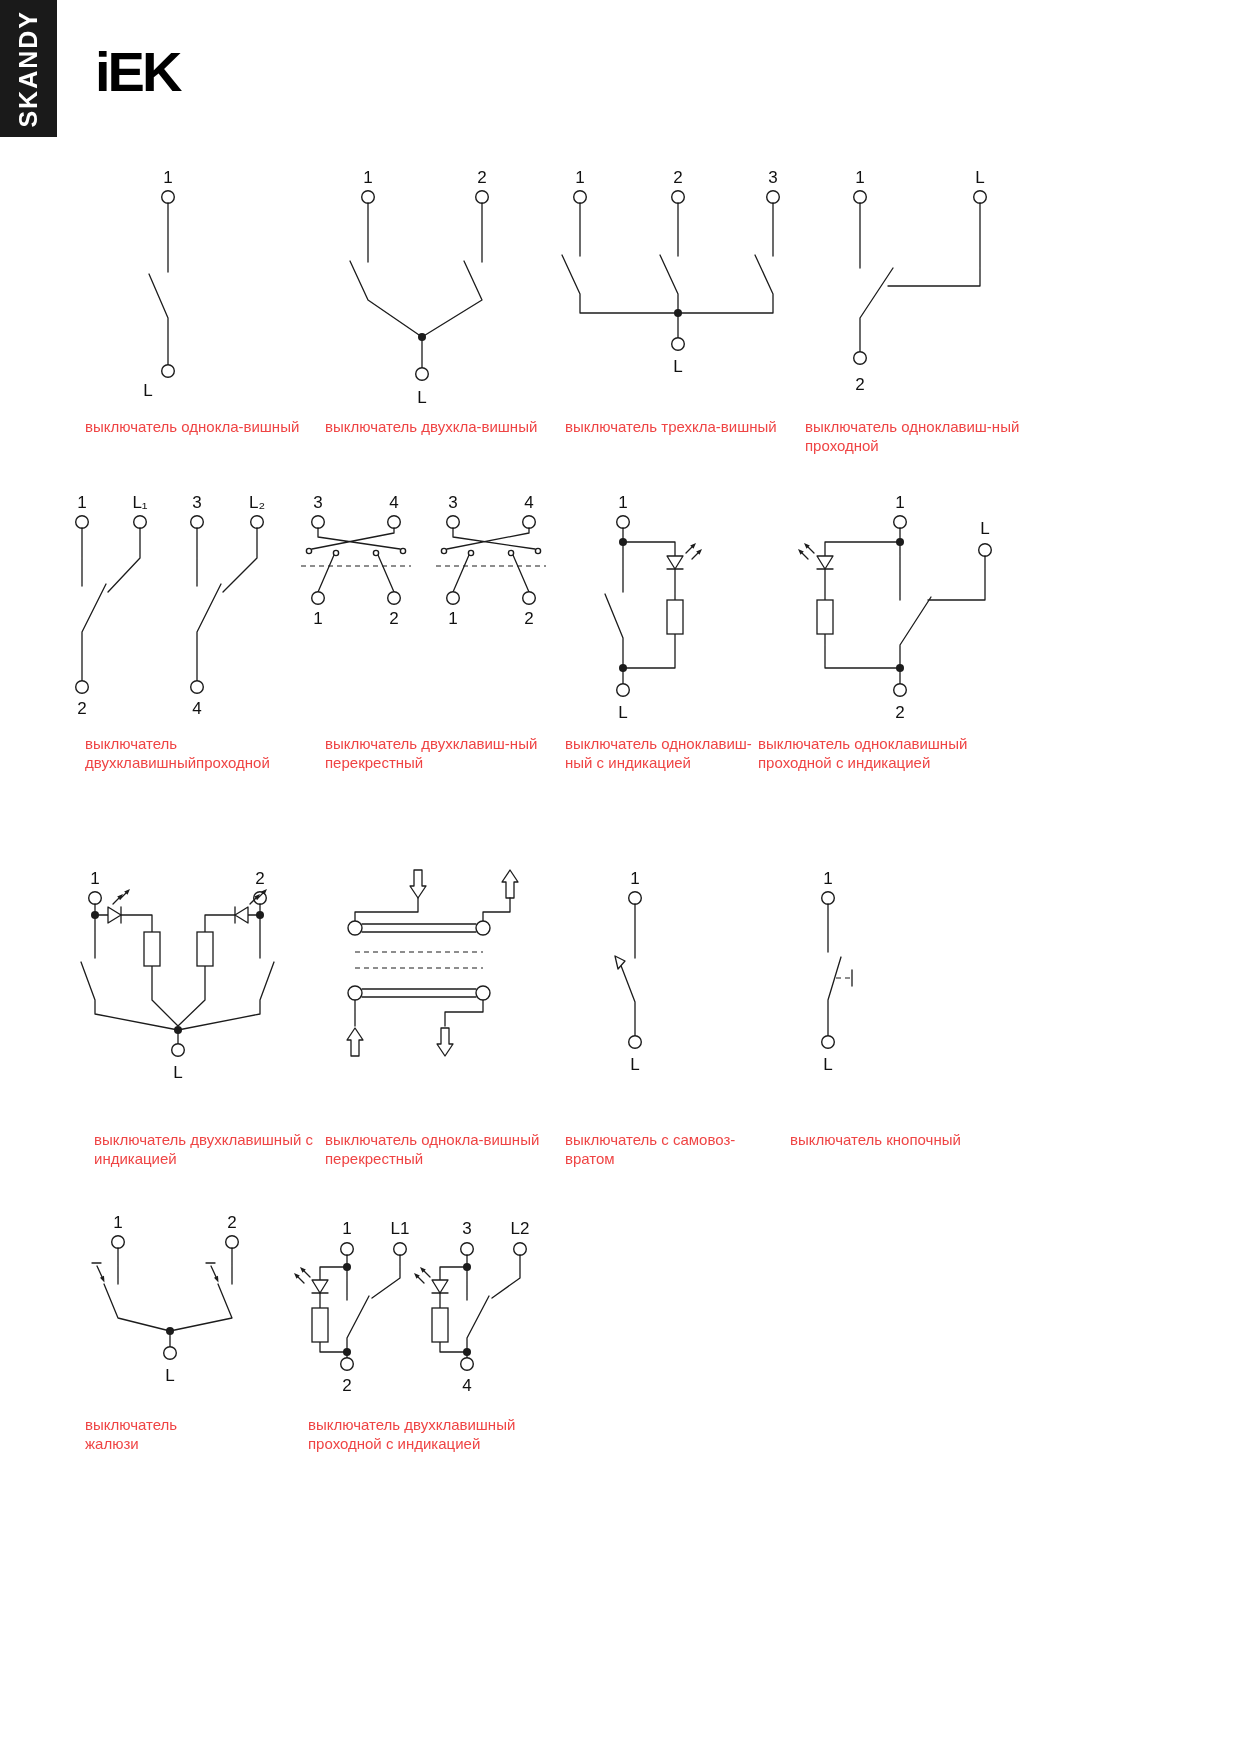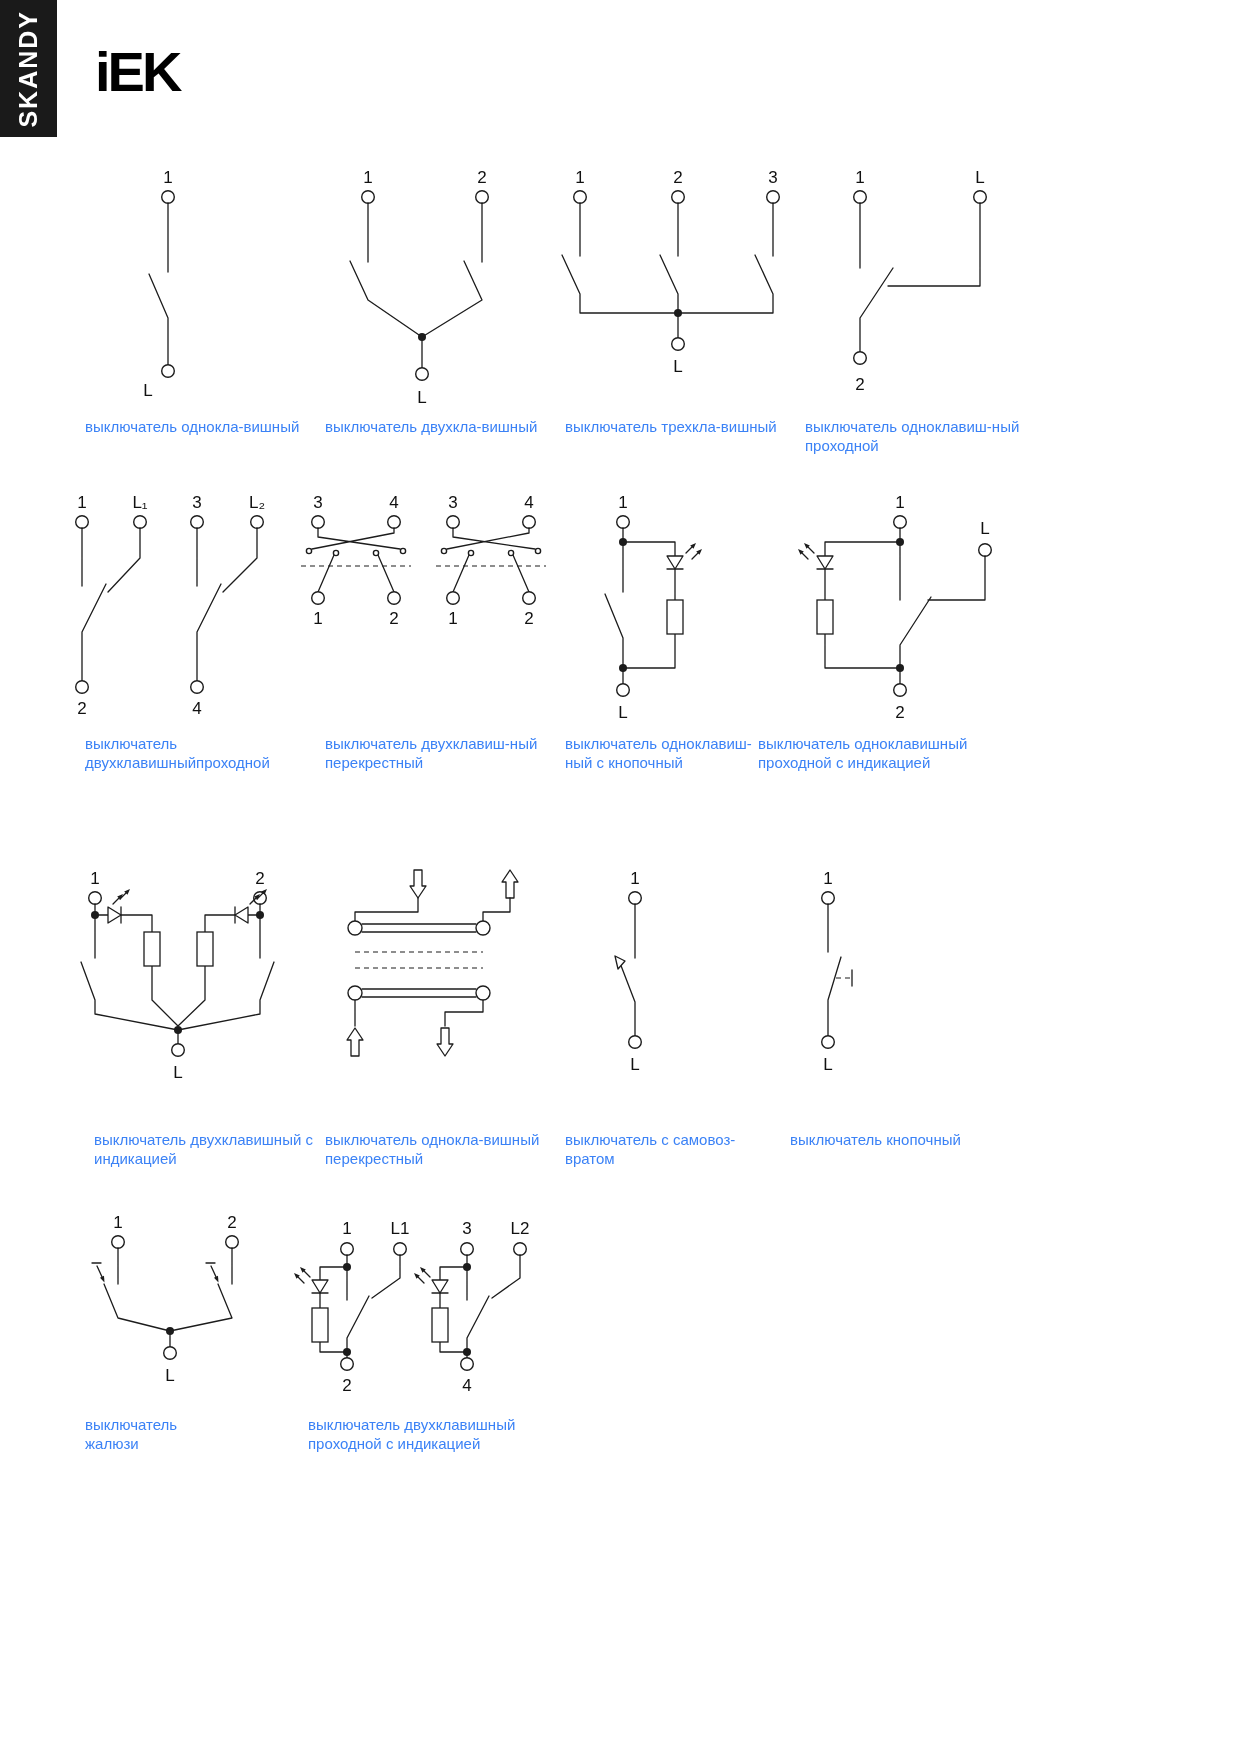--- a/index.html
+++ b/index.html
@@ -4,21 +4,21 @@
 <style>
   html,body{margin:0;padding:0;background:#e8e8e8;}
   .page{position:relative;width:1241px;height:1751px;background:#fff;margin:0 auto;overflow:hidden;
         font-family:"Liberation Sans",sans-serif;}
   .banner{position:absolute;left:0;top:0;width:57px;height:137px;background:#1a1a1a;
           display:flex;align-items:center;justify-content:center;}
   .banner-text{writing-mode:vertical-rl;transform:rotate(180deg);color:#fff;
                font:700 25px "Liberation Sans",sans-serif;letter-spacing:2px;}
   .logo{position:absolute;left:72px;top:44px;font:900 56px/1 "Liberation Sans",sans-serif;
         letter-spacing:-3px;color:#000;margin-left:23px;}
-  .cap{position:absolute;font:15px/1.25 "Liberation Sans",sans-serif;color:#3b82f6;white-space:pre-line;}
+  .cap{position:absolute;font:15px/1.25 "Liberation Sans",sans-serif;color:#ef4444;white-space:pre-line;}
   .figcap{position:absolute;left:75px;top:1490px;font:19.5px "Liberation Sans",sans-serif;color:#111;}
   svg.schematics{position:absolute;left:0;top:0;}
   svg .w{stroke:#1c1c1c;stroke-width:1.3;fill:none;stroke-linecap:round;stroke-linejoin:round;}
   svg .dash{stroke:#1c1c1c;stroke-width:1.1;fill:none;stroke-dasharray:5 4;}
   svg .term{fill:#fff;stroke:#1c1c1c;stroke-width:1.4;}
   svg .dot{fill:#1c1c1c;stroke:none;}
   svg .res{fill:#fff;stroke:#1c1c1c;stroke-width:1.3;}
   svg .tri{fill:#fff;stroke:#1c1c1c;stroke-width:1.3;stroke-linejoin:round;}
   svg .ah{fill:#1c1c1c;stroke:none;}
   svg .fatarrow{fill:#fff;stroke:#1c1c1c;stroke-width:1.3;stroke-linejoin:round;}
@@ -294,21 +294,21 @@
   <div class="cap" style="left:325px;top:418px;width:230px">выключатель двухкла-вишный</div>
   <div class="cap" style="left:565px;top:418px;width:230px">выключатель трехкла-вишный</div>
   <div class="cap" style="left:805px;top:418px;width:230px">выключатель одноклавиш-ный
 проходной</div>
 
   <div class="cap" style="left:85px;top:735px;width:235px">выключатель
 двухклавишныйпроходной</div>
   <div class="cap" style="left:325px;top:735px;width:235px">выключатель двухклавиш-ный
 перекрестный</div>
   <div class="cap" style="left:565px;top:735px;width:225px">выключатель одноклавиш-
-ный с кнопочный</div>
+ный с индикацией</div>
   <div class="cap" style="left:758px;top:735px;width:235px">выключатель одноклавишный
 проходной с индикацией</div>
 
   <div class="cap" style="left:94px;top:1131px;width:240px">выключатель двухклавишный с
 индикацией</div>
   <div class="cap" style="left:325px;top:1131px;width:235px">выключатель однокла-вишный
 перекрестный</div>
   <div class="cap" style="left:565px;top:1131px;width:220px">выключатель с самовоз-
 вратом</div>
   <div class="cap" style="left:790px;top:1131px;width:230px">выключатель кнопочный</div>

